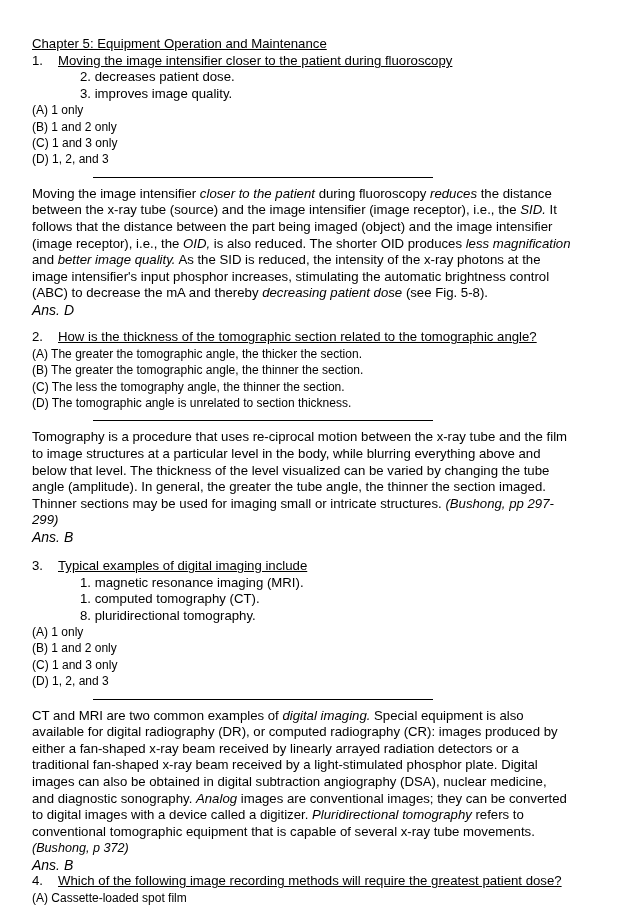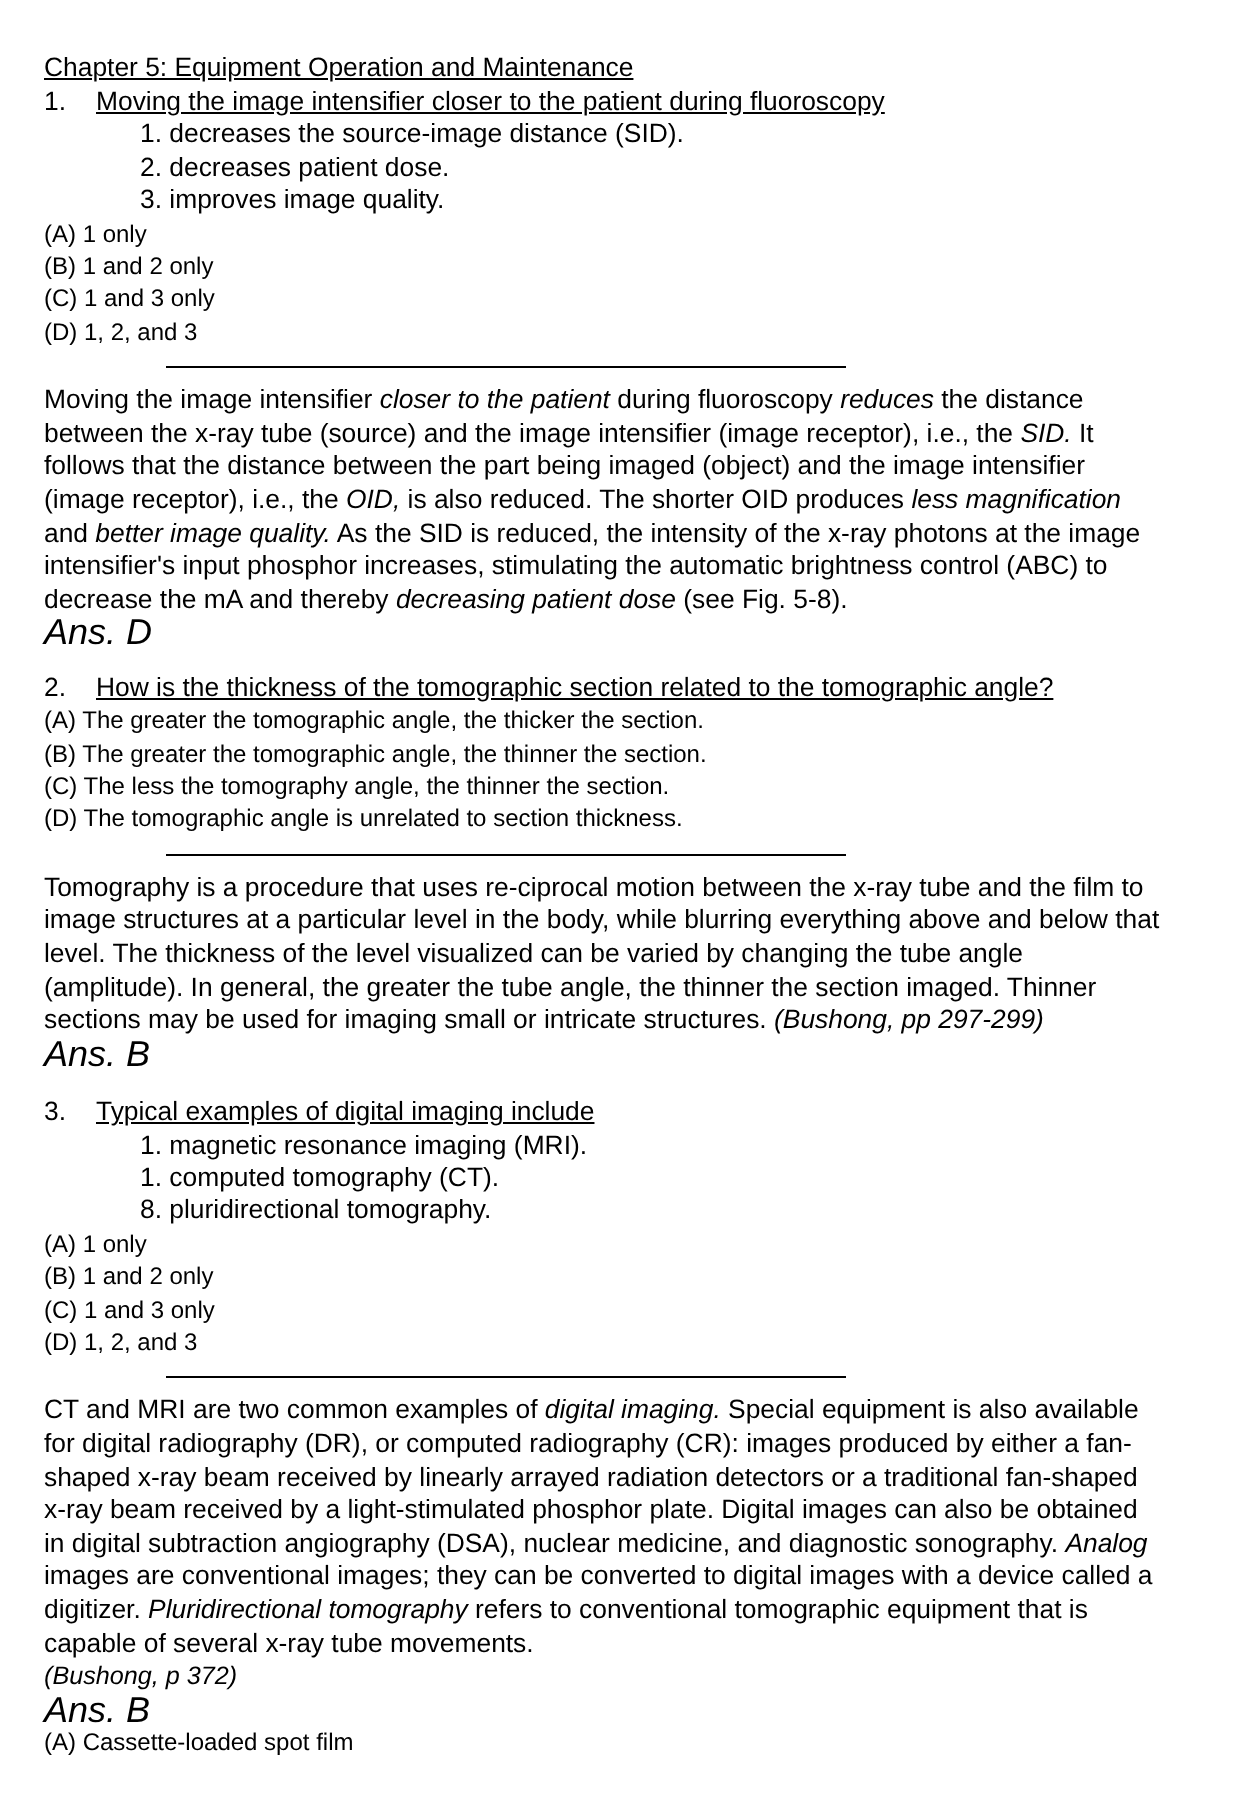--- a/index.html
+++ b/index.html
@@ -11,21 +11,21 @@
     width: 627px;
     height: 908px;
     font-family: "Liberation Sans", sans-serif;
     color: #000000;
     overflow: hidden;
   }
   .page {
     position: relative;
     width: 627px;
     height: 908px;
-    padding: 0;
+    padding: 10px;
     box-sizing: border-box;
   }
   .content {
     padding: 26px 45px 0 22px;
     box-sizing: border-box;
   }
   .chapter-title {
     font-size: 13.2px;
     line-height: 16px;
     text-decoration: underline;
@@ -76,39 +76,38 @@
   }
   .cite {
     font-style: italic;
     font-size: 12.6px;
     line-height: 16.4px;
     margin: 0;
     white-space: nowrap;
   }
   .ans {
     font-style: italic;
-    font-size: 18px;
+    font-size: 14px;
     line-height: 16.4px;
     margin: 0;
     white-space: nowrap;
   }
   .gap-md { height: 11px; }
   .gap-lg { height: 13px; }
 </style>
 </head>
 <body>
 
 <div class="page">
   <div class="content">
 
     <div class="chapter-title">Chapter 5: Equipment Operation and Maintenance</div>
 
     <div>
       <div class="q-line"><span class="q-num">1.</span><span>Moving the image intensifier closer to the patient during fluoroscopy</span></div>
-      <div class="sub-item">1. decreases the source-image distance (SID).</div>
       <div class="sub-item">2. decreases patient dose.</div>
       <div class="sub-item">3. improves image quality.</div>
       <div class="choice">(A) 1 only</div>
       <div class="choice">(B) 1 and 2 only</div>
       <div class="choice">(C) 1 and 3 only</div>
       <div class="choice">(D) 1, 2, and 3</div>
       <div class="rule-wrap">
           <div class="rule"></div>
         </div>
       <div class="explain"><span style="font-style: normal;">Moving the image intensifier </span><span class="it" style="font-style: italic;">closer to the patient</span><span style="font-style: normal;"> during fluoroscopy </span><span class="it" style="font-style: italic;">reduces</span><span style="font-style: normal;"> the distance between the x-ray tube (source) and the image intensifier (image receptor), i.e., the </span><span class="it" style="font-style: italic;">SID.</span><span style="font-style: normal;"> It follows that the distance between the part being imaged (object) and the image intensifier (image receptor), i.e., the </span><span class="it" style="font-style: italic;">OID,</span><span style="font-style: normal;"> is also reduced. The shorter OID produces </span><span class="it" style="font-style: italic;">less magnification</span><span style="font-style: normal;"> and </span><span class="it" style="font-style: italic;">better image quality.</span><span style="font-style: normal;"> As the SID is reduced, the intensity of the x-ray photons at the image intensifier's input phosphor increases, stimulating the automatic brightness control (ABC) to decrease the mA and thereby </span><span class="it" style="font-style: italic;">decreasing patient dose</span><span style="font-style: normal;"> (see Fig. 5-8).</span></div>
@@ -143,18 +142,19 @@
       <div class="choice">(D) 1, 2, and 3</div>
       <div class="rule-wrap">
           <div class="rule"></div>
         </div>
       <div class="explain"><span style="font-style: normal;">CT and MRI are two common examples of </span><span class="it" style="font-style: italic;">digital imaging.</span><span style="font-style: normal;"> Special equipment is also available for digital radiography (DR), or computed radiography (CR): images produced by either a fan-shaped x-ray beam received by linearly arrayed radiation detectors or a traditional fan-shaped x-ray beam received by a light-stimulated phosphor plate. Digital images can also be obtained in digital subtraction angiography (DSA), nuclear medicine, and diagnostic sonography. </span><span class="it" style="font-style: italic;">Analog</span><span style="font-style: normal;"> images are conventional images; they can be converted to digital images with a device called a digitizer. </span><span class="it" style="font-style: italic;">Pluridirectional tomography</span><span style="font-style: normal;"> refers to conventional tomographic equipment that is capable of several x-ray tube movements.</span></div>
       <div class="cite">(Bushong, p 372)</div>
       <div class="ans">Ans. B</div>
     </div>
 
     <div>
+      <div class="q-line"><span class="q-num">4.</span><span>Which of the following image recording methods will require the greatest patient dose?</span></div>
       <div class="choice">(A) Cassette-loaded spot film</div>
 
     </div>
 
   </div>
 </div>
 
 </body></html>

